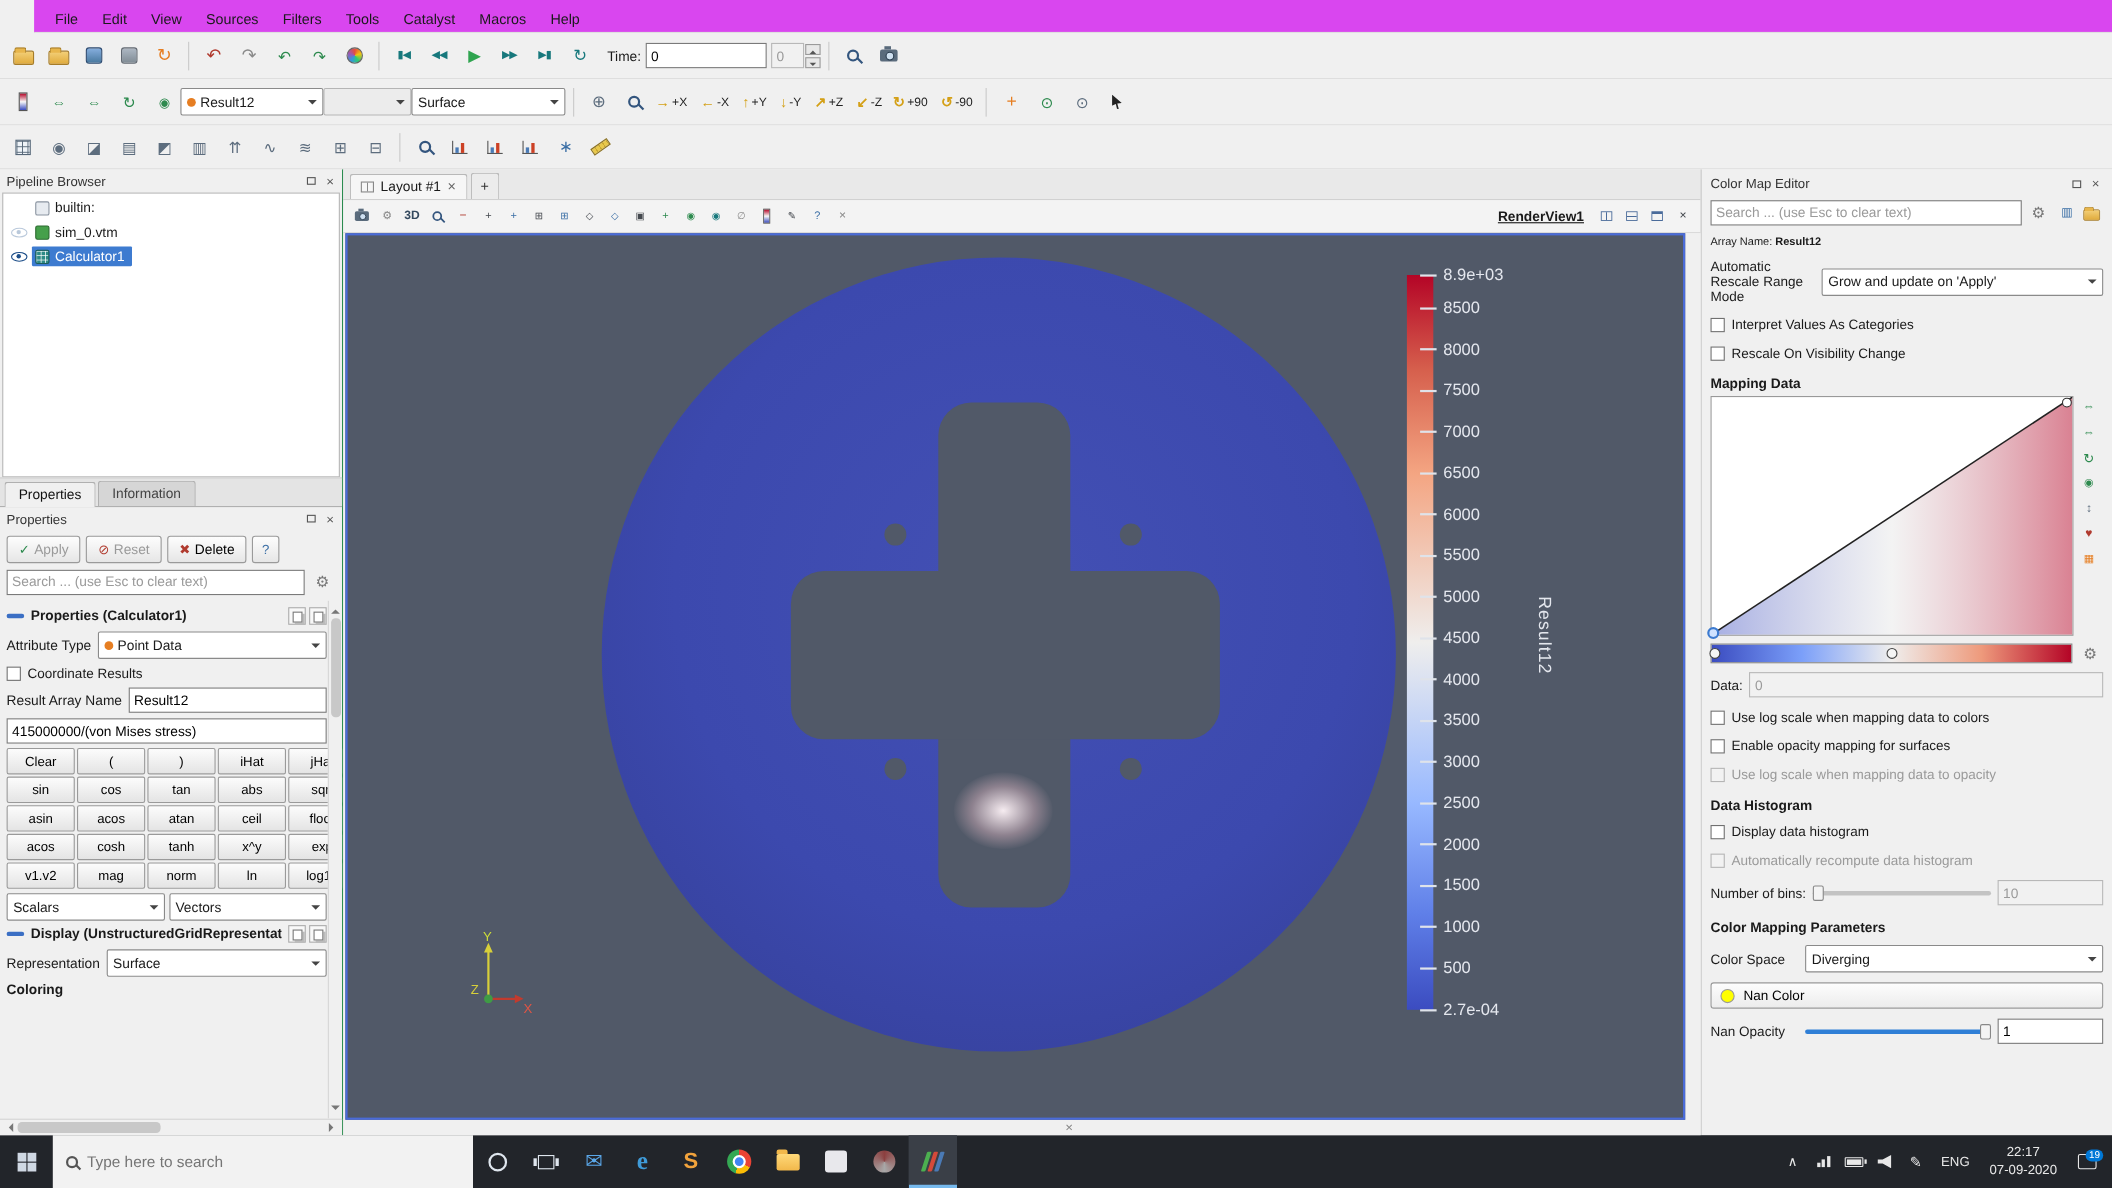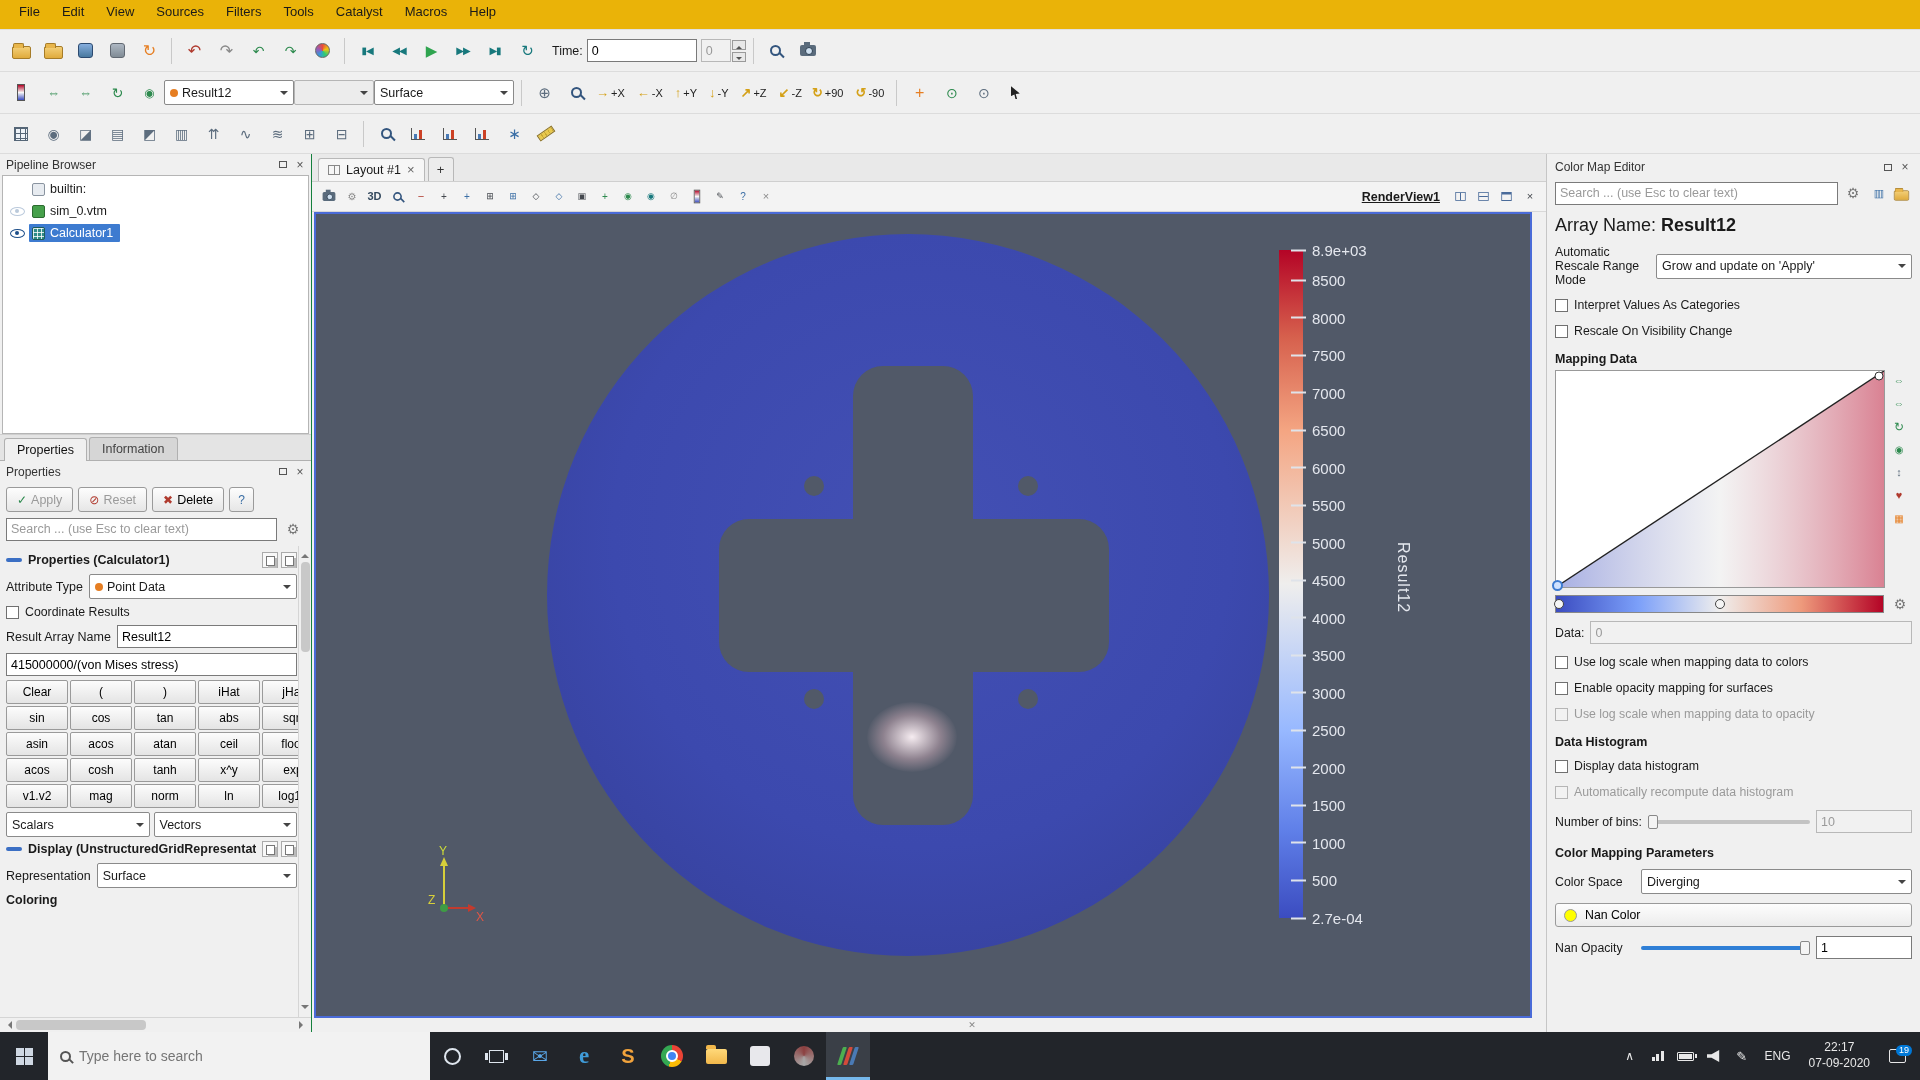--- a/index.html
+++ b/index.html
@@ -16,21 +16,21 @@
   .pv-logo i:nth-child(3){ background:#2d5fa8; }
   .title-text { font-size:13px; }
   .win-controls { margin-left:auto; display:flex; height:100%; }
   .winbtn { width:46px; height:100%; border:none; background:transparent; display:flex; align-items:center; justify-content:center; position:relative; }
   .wb-min { width:11px; height:1px; background:#111; display:block; }
   .wb-max { width:10px; height:9px; border:1px solid #111; display:block; }
   .wb-x1,.wb-x2 { position:absolute; width:13px; height:1.4px; background:#111; }
   .wb-x1{ transform:rotate(45deg);} .wb-x2{ transform:rotate(-45deg);}
 
   
-  .menubar { height:30px; background:#eab308; display:flex; align-items:flex-start; padding-left:8px; border-bottom:1px solid #e0e0e0; }
+  .menubar { height:30px; background:#d946ef; display:flex; align-items:flex-end; padding-left:8px; border-bottom:1px solid #e0e0e0;margin-left:31px; }
   .menu-item { padding:4px 11px; font-size:13px; }
 
   
   .toolbar { background:#f0f0f0; display:flex; align-items:center; padding:2px 6px; border-bottom:1px solid #dcdcdc; }
   .toolbar.t1 { height:42px; }
   .toolbar.t2 { height:42px; }
   .toolbar.t3 { height:40px; }
   .tgroup { display:flex; align-items:center; gap:2px; }
   .tsep { width:1px; height:26px; background:#c9c9c9; margin:0 7px; }
   .tbtn { width:30px; height:30px; border:1px solid transparent; background:transparent; display:flex; align-items:center; justify-content:center; border-radius:2px; }
@@ -190,21 +190,21 @@
   .legend-title { position:absolute; left:1078px; top:328px; writing-mode:vertical-rl; color:#e4e7ee; font-size:16px; letter-spacing:1px; }
   .axes { position:absolute; left:86px; bottom:88px; }
 
   
   .cme-header { height:22px; display:flex; align-items:center; font-size:12px; color:#333; }
   .cme-search { display:flex; align-items:center; gap:3px; margin:3px 0 6px 0; }
   .cme-search .tinput { flex:1; }
   .cme-row { display:flex; align-items:center; gap:6px; margin:5px 0; font-size:12.3px; }
   .cme-row .lbl2 { width:95px; line-height:1.15; flex:0 0 auto; }
   .cme-row .combo { flex:1; }
-  .arrayname { font-size:18px; margin:4px 0; }
+  .arrayname { font-size:10px; margin:4px 0; }
   .arrayname b { font-weight:bold; }
   .bold-label { font-weight:bold; font-size:12.5px; margin:8px 0 4px 0; }
   .tf-wrap { display:flex; gap:3px; }
   .tf-editor { width:330px; height:218px; background:#fff; border:1px solid #999; position:relative; }
   .tf-side { display:flex; flex-direction:column; gap:2px; width:22px; }
   .cbar-row { display:flex; align-items:center; gap:4px; margin-top:4px; }
   .cbar { width:330px; height:18px; position:relative; border:1px solid #888;
     background:linear-gradient(to right,#3b4cc0 0%, #7b9ff9 25%, #efeeed 50%, #ee9a7c 75%, #b40426 100%); }
   .cbar-node { position:absolute; top:50%; width:10px; height:10px; border-radius:50%; background:#f5f5f5; border:1px solid #444; transform:translate(-50%,-50%); }
   .cbar-node.left { left:3px; } .cbar-node.mid { left:50%; }

